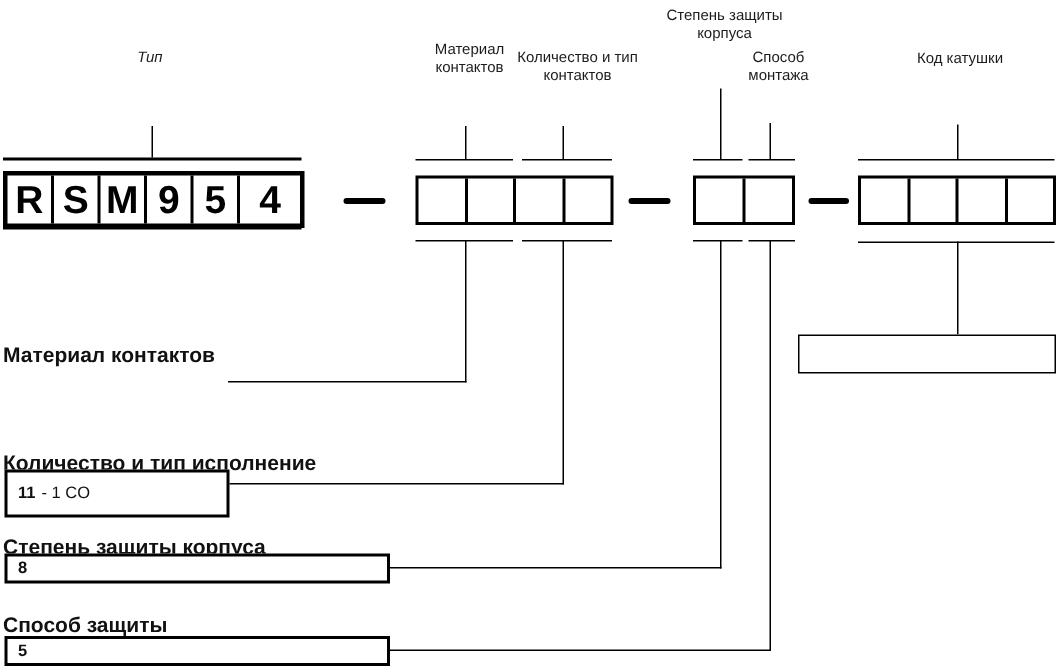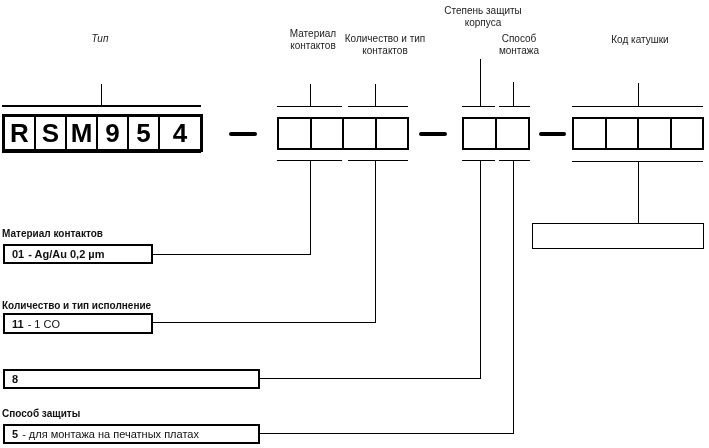--- a/index.html
+++ b/index.html
@@ -20,21 +20,21 @@
   .cell {
     display:flex; align-items:center; justify-content:center;
     border-right:2px solid #000; box-sizing:border-box;
   }
   .cell:last-child { border-right:none; }
   .mcell { width:31px; }
   .mcell:last-child { flex:1; }
   .ecell { flex:1; }
   .mainchar { font-weight:bold; font-size:26px; color:#000; letter-spacing:0; }
   .dash { position:absolute; height:4px; background:#000; border-radius:2px; }
-  .seclbl { position:absolute; font-size:10px; font-weight:bold; color:#111; white-space:nowrap; }
+  .seclbl { position:absolute; font-size:14px; font-weight:bold; color:#111; white-space:nowrap; }
   .valbox {
     position:absolute; box-sizing:border-box; border:2px solid #000; background:#fff;
     display:flex; align-items:center; padding-left:7px; font-size:11px; color:#111; white-space:nowrap;
   }
   .valbox .code { font-weight:bold; }
   .valbox .desc { margin-left:4px; }
   .valbox .desc.bold { font-weight:bold; }
   .emptybox { position:absolute; box-sizing:border-box; border:1px solid #000; background:#fff; }
 </style>
 </head>
@@ -138,34 +138,30 @@
   <div class="ln" style="left:152px; top:322px; width:224px; height:1px;"></div>
   <div class="ln" style="left:480px; top:160px; width:1px; height:219px;"></div>
   <div class="ln" style="left:259px; top:378px; width:222px; height:1px;"></div>
   <div class="ln" style="left:513px; top:160px; width:1px; height:274px;"></div>
   <div class="ln" style="left:259px; top:433px; width:255px; height:1px;"></div>
   <div class="ln" style="left:638px; top:161px; width:1px; height:62px;"></div>
 
   <div class="emptybox" style="left:532px; top:223px; width:172px; height:26px;"></div>
 
   <div class="seclbl" style="left:2px; top:228px;">Материал контактов</div>
-  <div class="valbox" style="left:3px; top:244px; width:150px; height:20px;">
-    <span class="code">01</span>
-    <span class="desc bold">- Ag/Au 0,2 µm</span>
-  </div>
 
   <div class="seclbl" style="left:2px; top:300px;">Количество и тип исполнение</div>
-  <div class="valbox" style="left:3px; top:313px; width:150px; height:21px;">
+  <div class="valbox" style="left:3px; top:313px; width:150px; height:32px;">
     <span class="code">11</span>
     <span class="desc">- 1 CO</span>
   </div>
 
+  <div class="seclbl" style="left:2px; top:356px;">Степень защиты корпуса</div>
   <div class="valbox" style="left:3px; top:369px; width:257px; height:20px;">
     <span class="code">8</span>
   </div>
 
   <div class="seclbl" style="left:2px; top:408px;">Способ защиты</div>
   <div class="valbox" style="left:3px; top:424px; width:257px; height:20px;">
     <span class="code">5</span>
-    <span class="desc">- для монтажа на печатных платах</span>
   </div>
 
 </div>
 
 </body></html>

